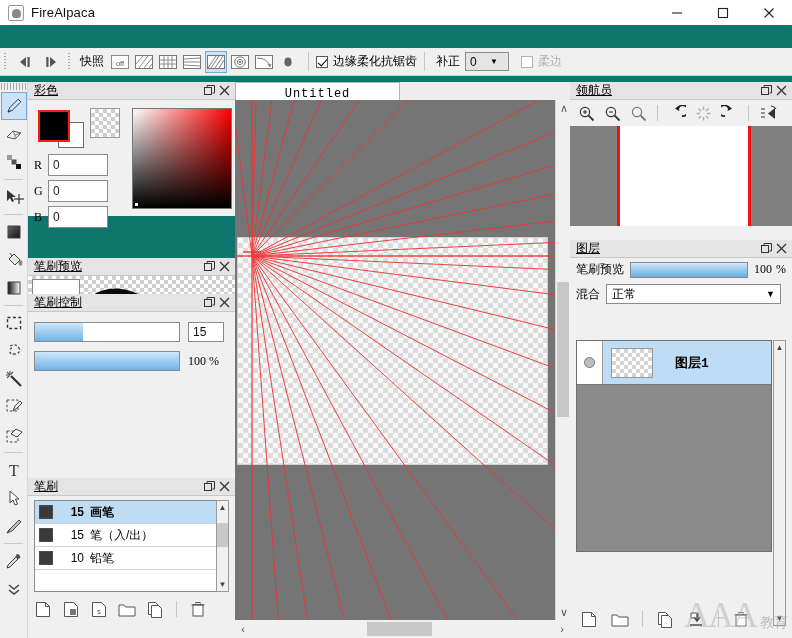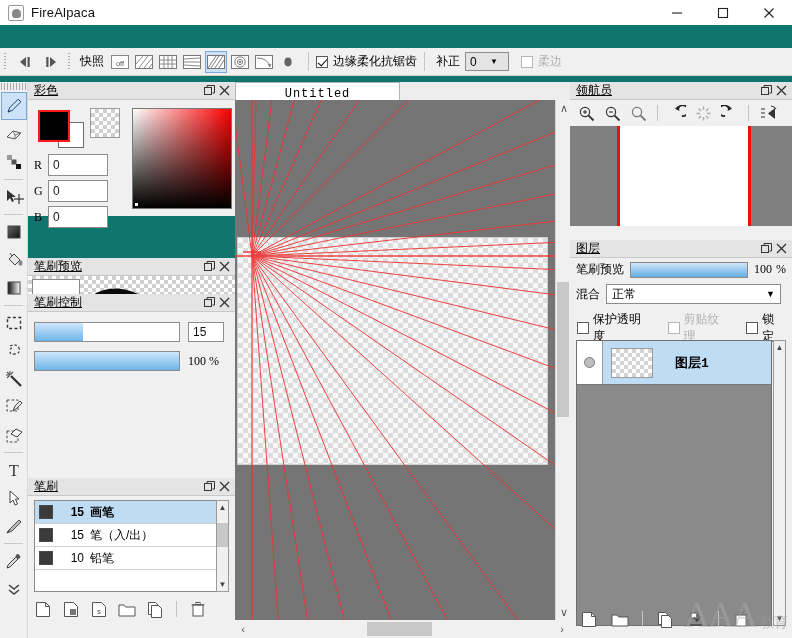--- a/index.html
+++ b/index.html
@@ -253,21 +253,21 @@
     background:linear-gradient(to bottom,#cfe6fa,#64aee4); }
   .pct{ font-size:12px; color:#000; font-family:"Liberation Serif",serif; }
   #blend-select{
     flex:1; height:20px; margin-left:6px; margin-right:5px; border:1px solid #8c8c8c; background:#fff;
     display:flex; align-items:center; padding:0 5px; font-size:12px; color:#000;
   }
   #blend-select .caret{ margin-left:auto; font-size:9px; }
   #lock-row{ display:flex; align-items:center; gap:4px; padding:4px 6px 5px 7px; font-size:12px;}
   #lock-row .chk{ gap:4px; }
   #layer-list{
-    position:absolute; left:6px; top:82px; width:196px; height:286px;
+    position:absolute; left:6px; top:82px; width:196px; height:212px;
     background:#8a8a8a; border:1px solid #6f6f6f;font-family:Liberation Mono, monospace;
   }
   .layer-item{
     height:44px; display:flex; align-items:center; background:#bfdcf5; border-bottom:1px solid #777;
   }
   .layer-eye{
     width:26px; height:100%; background:#fff; border-right:1px solid #9a9a9a;
     display:flex;align-items:center;justify-content:center;
   }
   .eye-dot{ width:11px;height:11px;border-radius:50%;background:#bdbdbd;border:1px solid #7b7b7b;}
@@ -928,36 +928,20 @@
       </div>
 
       <div class="lrow">
         <span class="lrow-lbl">混合</span>
         <span id="blend-select">
           <span>正常</span>
           <span class="caret">▼</span>
         </span>
       </div>
 
-      <div id="lock-row">
-        <span class="chk">
-          <span class="chkbox"></span>
-          <span>保护透明度</span>
-        </span>
-        <span style="width:7px"></span>
-        <span class="chk">
-          <span class="chkbox dis"></span>
-          <span class="dis-txt">剪贴纹理</span>
-        </span>
-        <span style="width:7px"></span>
-        <span class="chk">
-          <span class="chkbox"></span>
-          <span>锁定</span>
-        </span>
-      </div>
 
       <div id="layer-list">
         <div class="layer-item">
           <span class="layer-eye">
             <span class="eye-dot"></span>
           </span>
           <span class="layer-thumb"></span>
           <span class="layer-name">图层1</span>
         </div>
       </div>

